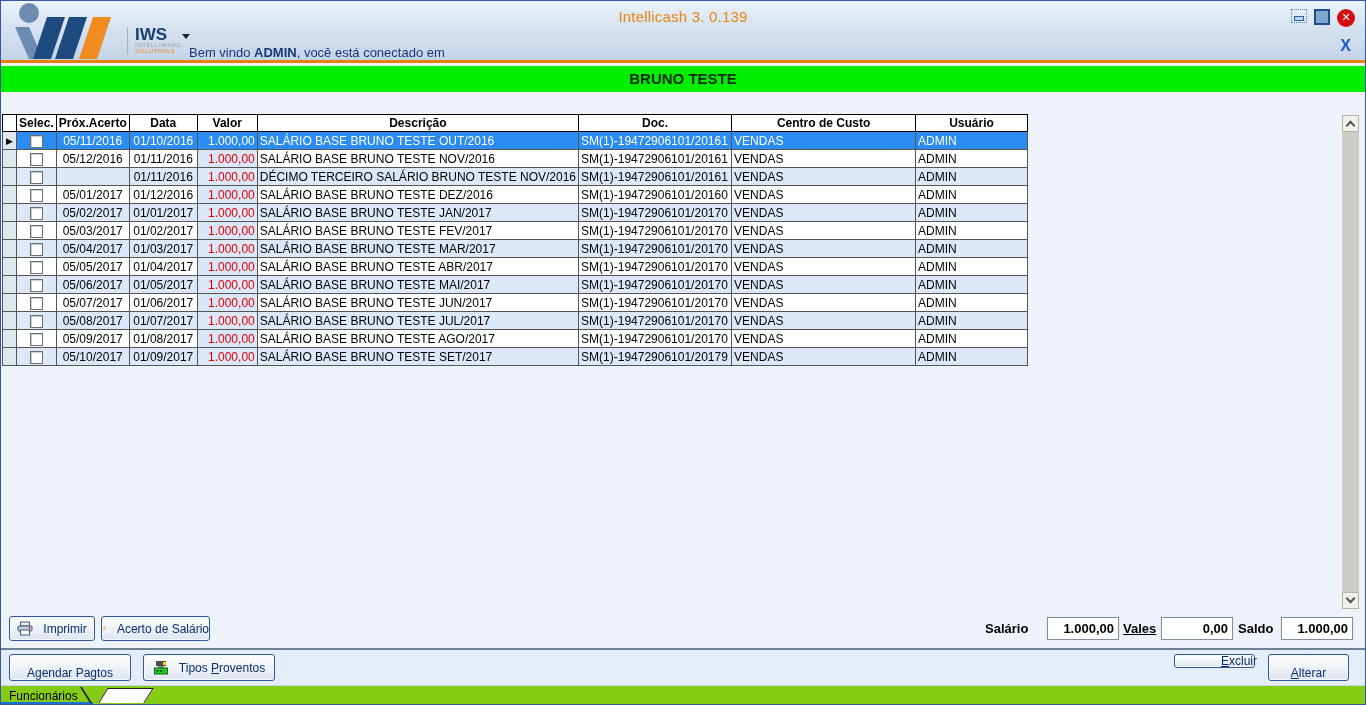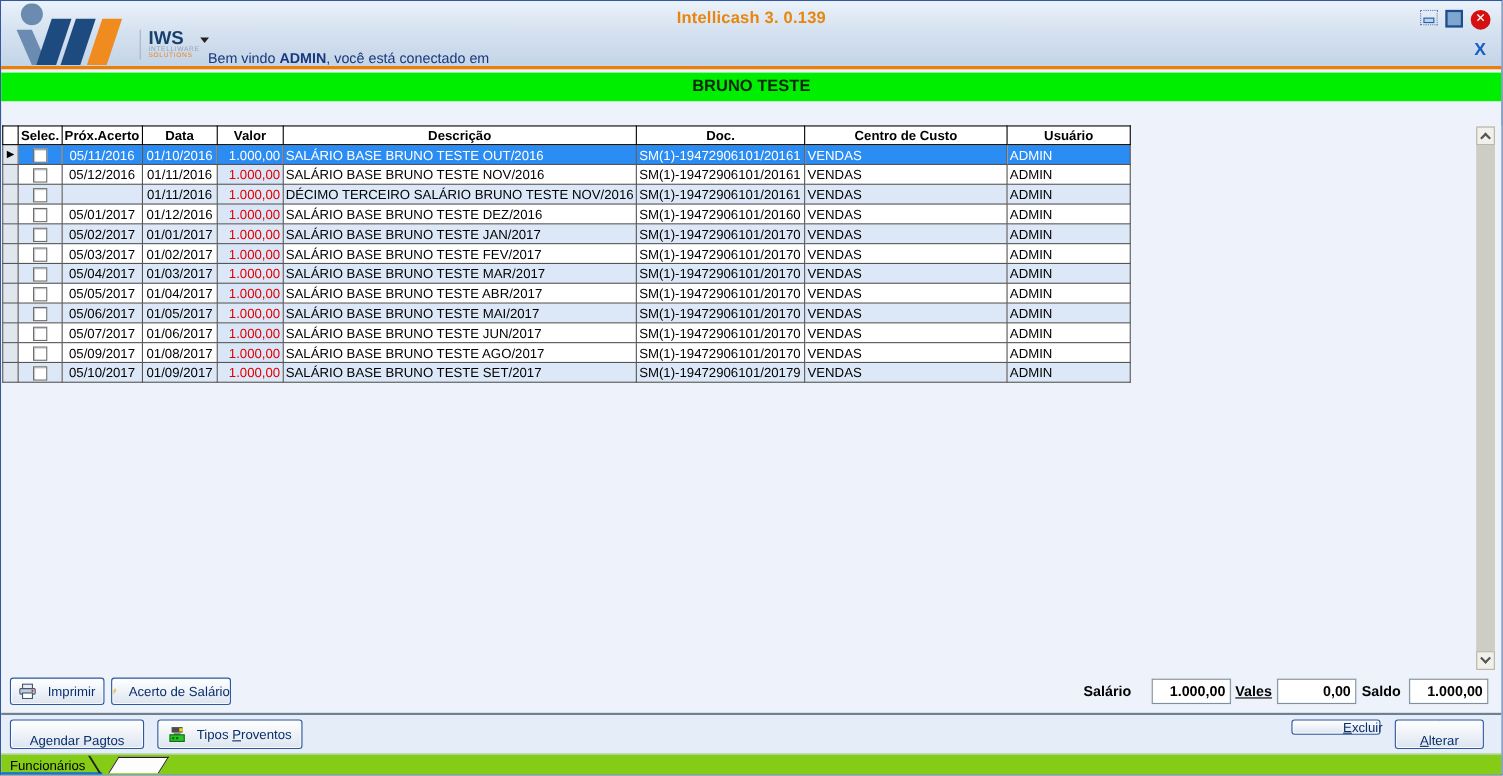--- a/index.html
+++ b/index.html
@@ -6,21 +6,21 @@
   html,body { background:#9aa7b8; }
   body { font-family:"Liberation Sans","DejaVu Sans",sans-serif; }
   .app { position:relative; width:1366px; height:705px; overflow:hidden;
          background:#eef3fb; border:1px solid #34579d; }
 
   
   .topbar { position:absolute; left:0; top:0; width:100%; height:62px;
             background:linear-gradient(180deg,#ebf2fa 0%,#d6e2f0 45%,#c3d4e8 100%);
             border-bottom:3px solid #e8800a; }
   .win-title { position:absolute; left:0; top:7px; width:100%; text-align:center;
-               font-size:15px; font-weight:bold; color:#e8850c; letter-spacing:.2px; }
+               font-size:15px; font-weight:normal; color:#e8850c; letter-spacing:.2px; }
   .win-btns { position:absolute; right:10px; top:8px; display:flex; gap:7px; align-items:flex-start; }
   .wb-min { width:16px; height:14px; border:1px dotted #5a7fb4; position:relative; }
   .wb-min i { position:absolute; left:2px; bottom:1px; width:10px; height:5px;
               background:#bcd3ea; border:1px solid #2c5fa2; display:block; }
   .wb-max { width:16px; height:16px; background:#7ea6cf; border:2px solid #1d4d8d; }
   .wb-close { width:18px; height:18px; border-radius:50%; background:#d40f0f;
               color:#fff; font-size:11px; font-weight:bold; line-height:17px; text-align:center; }
   .mdi-close { position:absolute; right:14px; top:36px; color:#1a5cc4; font-weight:bold;
                font-size:16px; cursor:default; }
 
@@ -311,20 +311,31 @@
             <td class="c-selcol"></td>
             <td class="c-chk"><span class="cbx"></span></td>
             <td class="c-prox">05/07/2017</td>
             <td class="c-data">01/06/2017</td>
             <td class="c-valor">1.000,00</td>
             <td class="c-desc">SALÁRIO BASE BRUNO TESTE JUN/2017</td>
             <td class="c-doc">SM(1)-19472906101/20170</td>
             <td class="c-cc">VENDAS</td>
             <td class="c-user">ADMIN</td>
           </tr>
+          <tr class="odd">
+            <td class="c-selcol"></td>
+            <td class="c-chk"><span class="cbx"></span></td>
+            <td class="c-prox">05/08/2017</td>
+            <td class="c-data">01/07/2017</td>
+            <td class="c-valor">1.000,00</td>
+            <td class="c-desc">SALÁRIO BASE BRUNO TESTE JUL/2017</td>
+            <td class="c-doc">SM(1)-19472906101/20170</td>
+            <td class="c-cc">VENDAS</td>
+            <td class="c-user">ADMIN</td>
+          </tr>
           <tr class="even">
             <td class="c-selcol"></td>
             <td class="c-chk"><span class="cbx"></span></td>
             <td class="c-prox">05/09/2017</td>
             <td class="c-data">01/08/2017</td>
             <td class="c-valor">1.000,00</td>
             <td class="c-desc">SALÁRIO BASE BRUNO TESTE AGO/2017</td>
             <td class="c-doc">SM(1)-19472906101/20170</td>
             <td class="c-cc">VENDAS</td>
             <td class="c-user">ADMIN</td>

